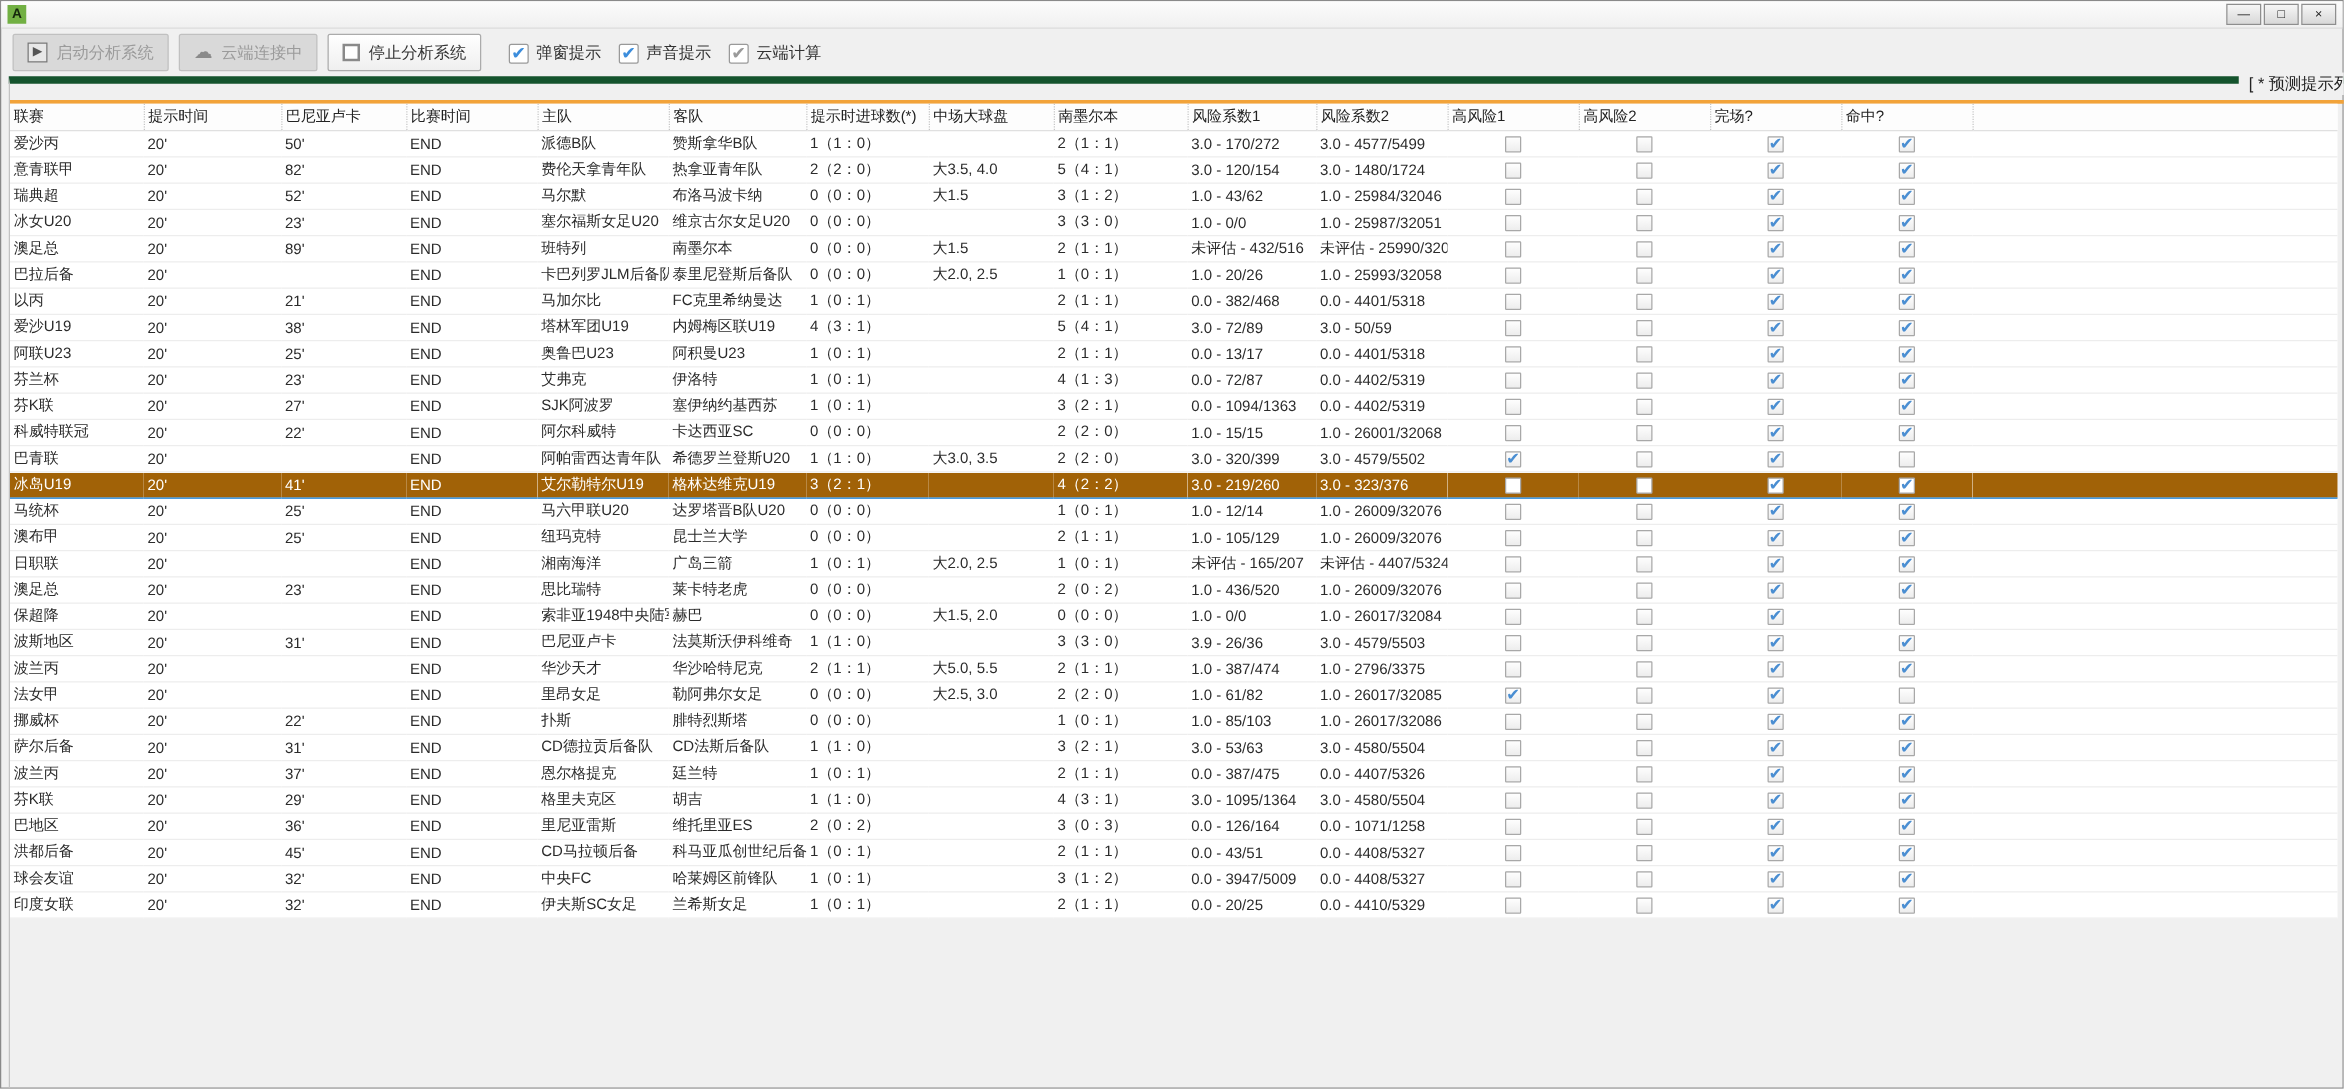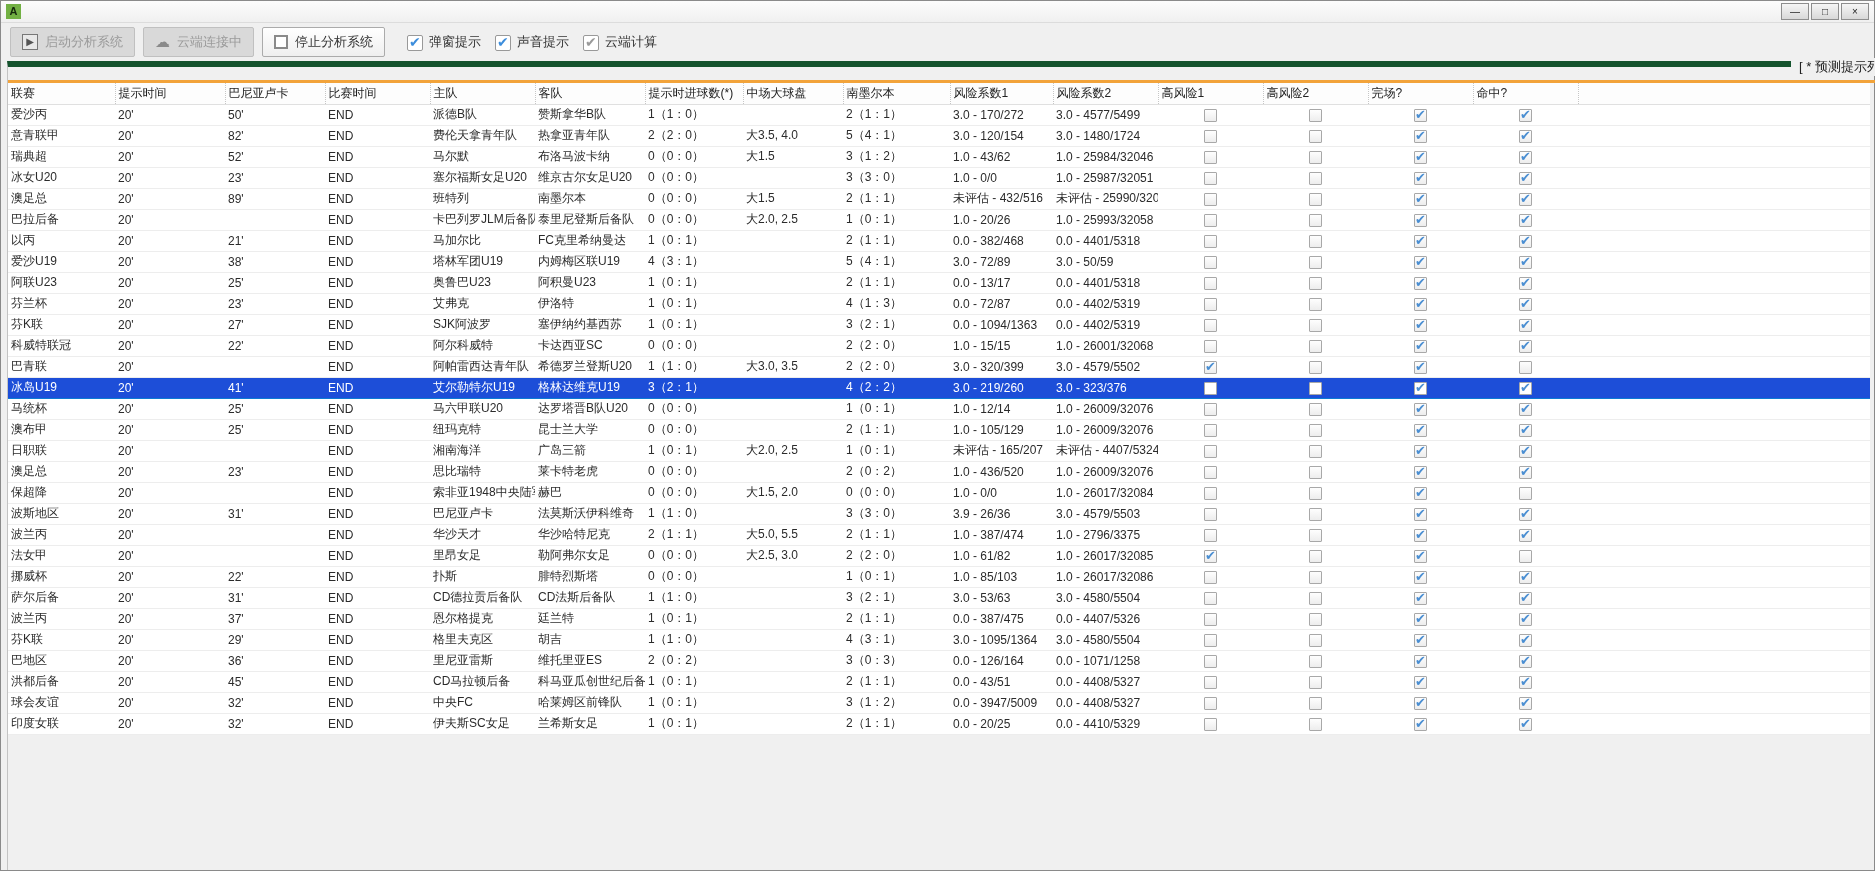--- a/index.html
+++ b/index.html
@@ -32,21 +32,21 @@
   .panel { position:absolute; left:6px; top:60px; width:1869px; bottom:0; border-left:1px solid #c3c3c3; border-top:6px solid #14532d; }
   .panel-label { position:absolute; top:-9px; right:-4px; background:#f0f0f0; padding-left:8px; font-size:13px; color:#222; white-space:nowrap; }
   .orange-bar { position:absolute; left:0; top:13px; width:1868px; height:3px; background:#f2a33a; }
 
   
   .grid-wrap { position:absolute; left:0; top:16px; width:1680px; }
   table { border-collapse:collapse; table-layout:fixed; width:1862px; background:#fff; }
   thead th { height:21px; font-weight:normal; text-align:left; padding:0 0 0 3px; border-left:1px dotted #c6c6c6; border-bottom:1px solid #e0e0e0; color:#222; background:#fdfdfd; font-size:12px; white-space:nowrap; overflow:hidden; }
   thead th:first-child { border-left:none; }
   tbody td { height:21px; padding:0 0 0 3px; border-bottom:1px solid #ededed; font-size:12px; white-space:nowrap; overflow:hidden; color:#2b2b2b; }
-  tbody tr.selected td { background:#1d4ed8; color:#fff; border-bottom-color:#0d7ad4; }
+  tbody tr.selected td { background:#a16207; color:#fff; border-bottom-color:#0d7ad4; }
   td.cb-cell { text-align:center; padding:0; }
   .cb { display:inline-block; width:13px; height:13px; background:linear-gradient(#fefefe,#ededed); border:1px solid #a8a8a8; border-radius:1px; position:relative; vertical-align:middle; }
   .cb.checked::after { content:"✔"; position:absolute; left:0px; top:-3px; font-size:13px; color:#4a8ed2; }
   tr.selected .cb { background:#fff; }
 </style>
 </head>
 <body>
 
 <div class="window">
 

